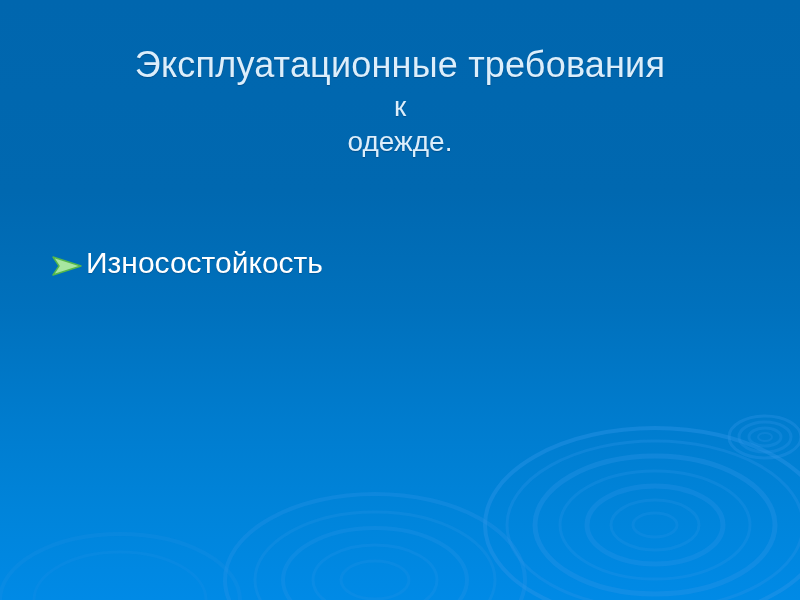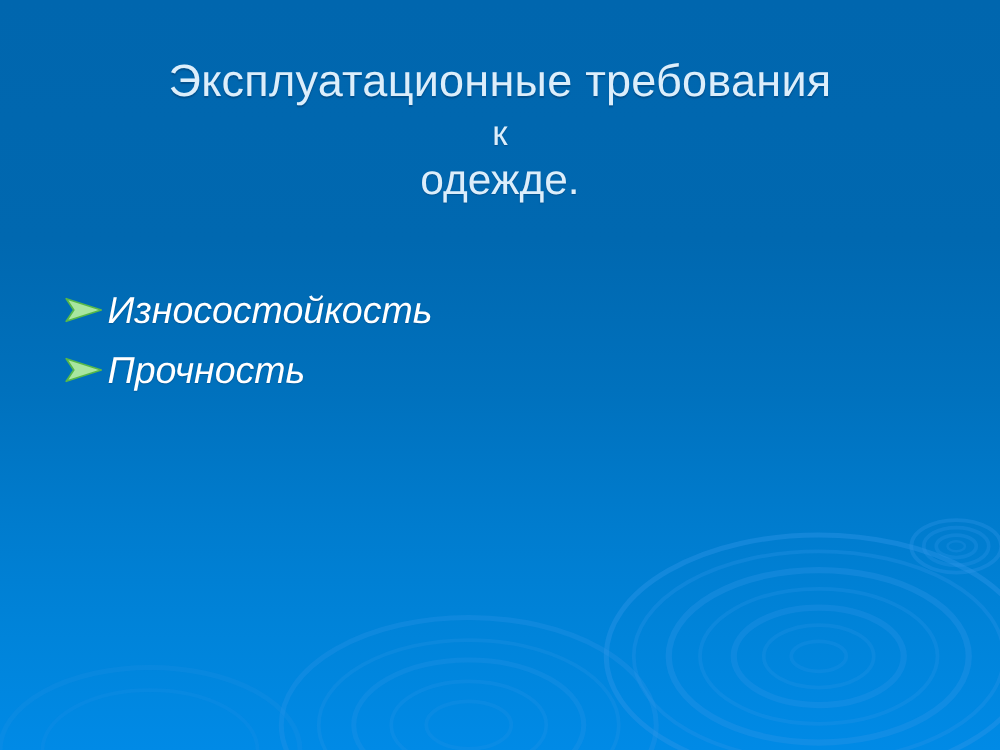--- a/index.html
+++ b/index.html
@@ -42,41 +42,40 @@
   .title-line-1 {
     font-size: 36px;
     letter-spacing: 0.2px;
     white-space: nowrap;
   }
   .title-line-2 {
     font-size: 28px;
     margin-top: 8px;
   }
   .title-line-3 {
-    font-size: 34px;
+    font-size: 28px;
     margin-top: 6px;
   }
   #bullet-list {
     position: absolute;
     left: 48px;
     top: 232px;
     width: 600px;
     margin: 0;
     padding: 0;
     list-style: none;
   }
   .bullet-item {
     position: relative;
     display: flex;
-    align-items: flex-start;
+    align-items: flex-end;
     height: 48px;
     color: #ffffff;
     font-size: 30px;
     text-shadow: 0 1px 1px rgba(0, 40, 80, 0.30);
-    font-style: italic;
   }
   .bullet-marker {
     flex: 0 0 auto;
     width: 38px;
     height: 30px;
     display: inline-block;
     position: relative;
     top: 1px;
   }
   .bullet-label {
@@ -137,23 +136,15 @@
 
   <ul id="bullet-list">
     <li class="bullet-item">
       <span class="bullet-marker">
         <svg viewBox="0 0 38 30" width="38" height="30" xmlns="http://www.w3.org/2000/svg">
           <path d="M5 6 L33 15 L5 24 L11 15 Z" fill="#a8e6a0" stroke="#56b84a" stroke-width="1.4" stroke-linejoin="round"></path>
         </svg>
       </span>
       <span class="bullet-label">Износостойкость</span>
     </li>
-    <li class="bullet-item">
-      <span class="bullet-marker">
-        <svg viewBox="0 0 38 30" width="38" height="30" xmlns="http://www.w3.org/2000/svg">
-          <path d="M5 6 L33 15 L5 24 L11 15 Z" fill="#a8e6a0" stroke="#56b84a" stroke-width="1.4" stroke-linejoin="round"></path>
-        </svg>
-      </span>
-      <span class="bullet-label">Прочность</span>
-    </li>
   </ul>
 
 </div>
 
 </body></html>

